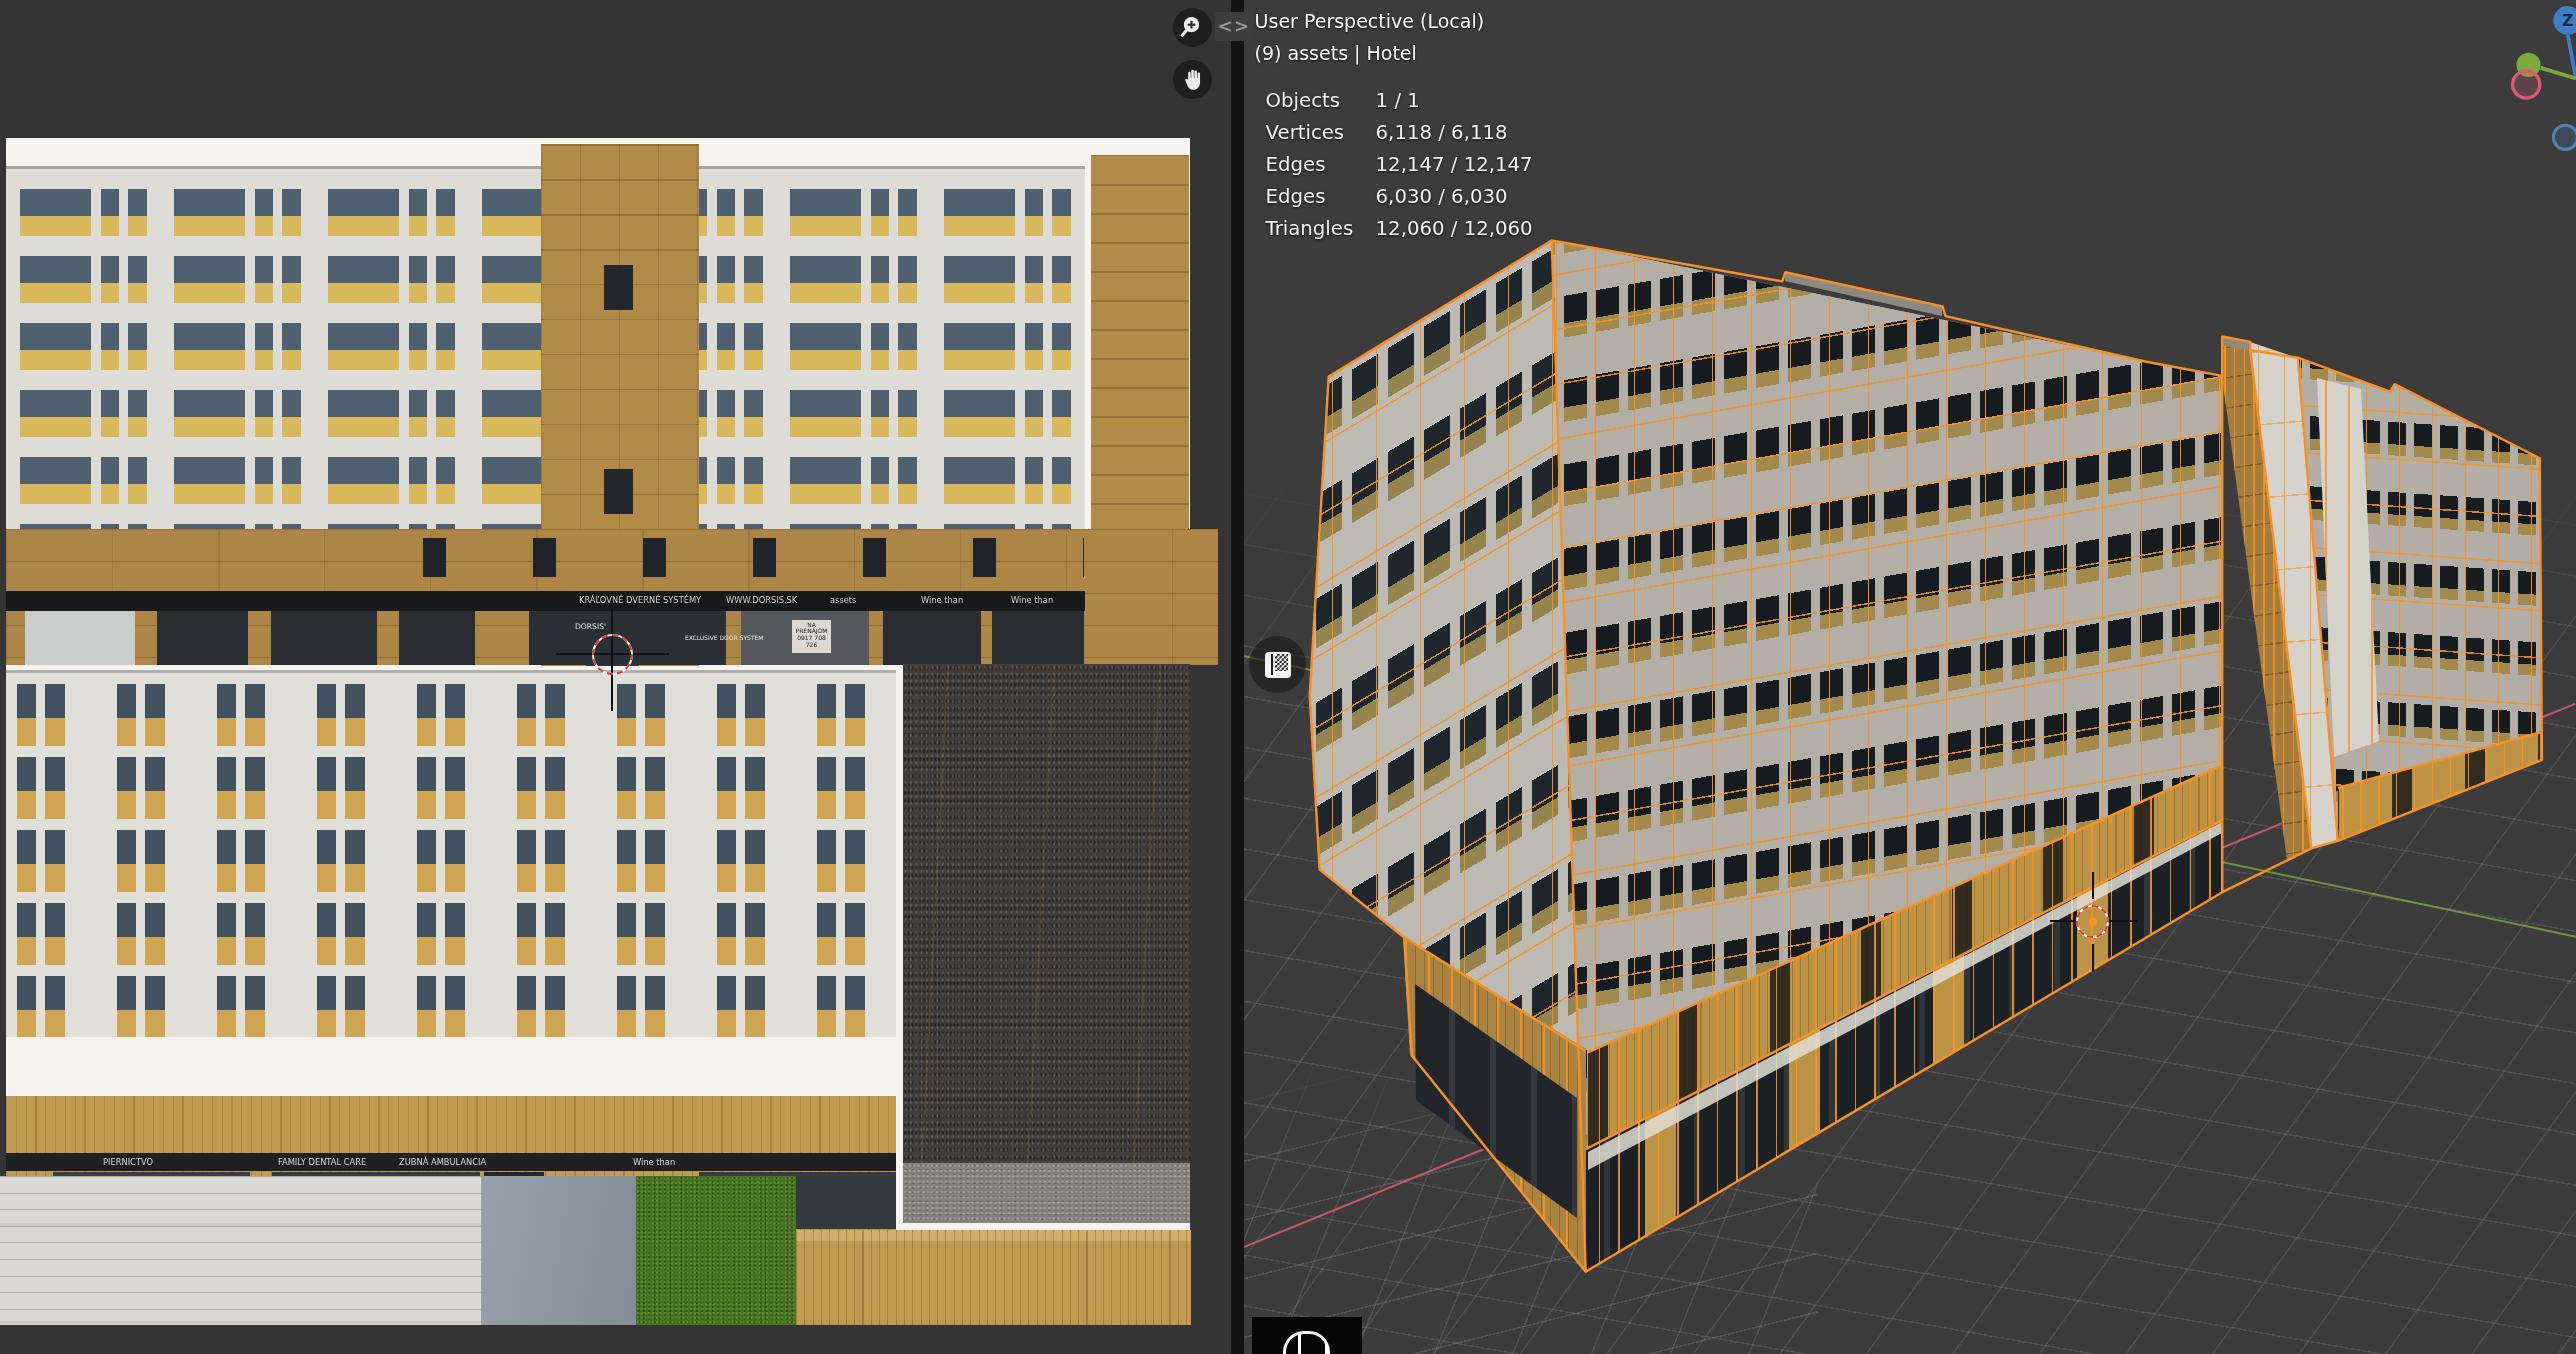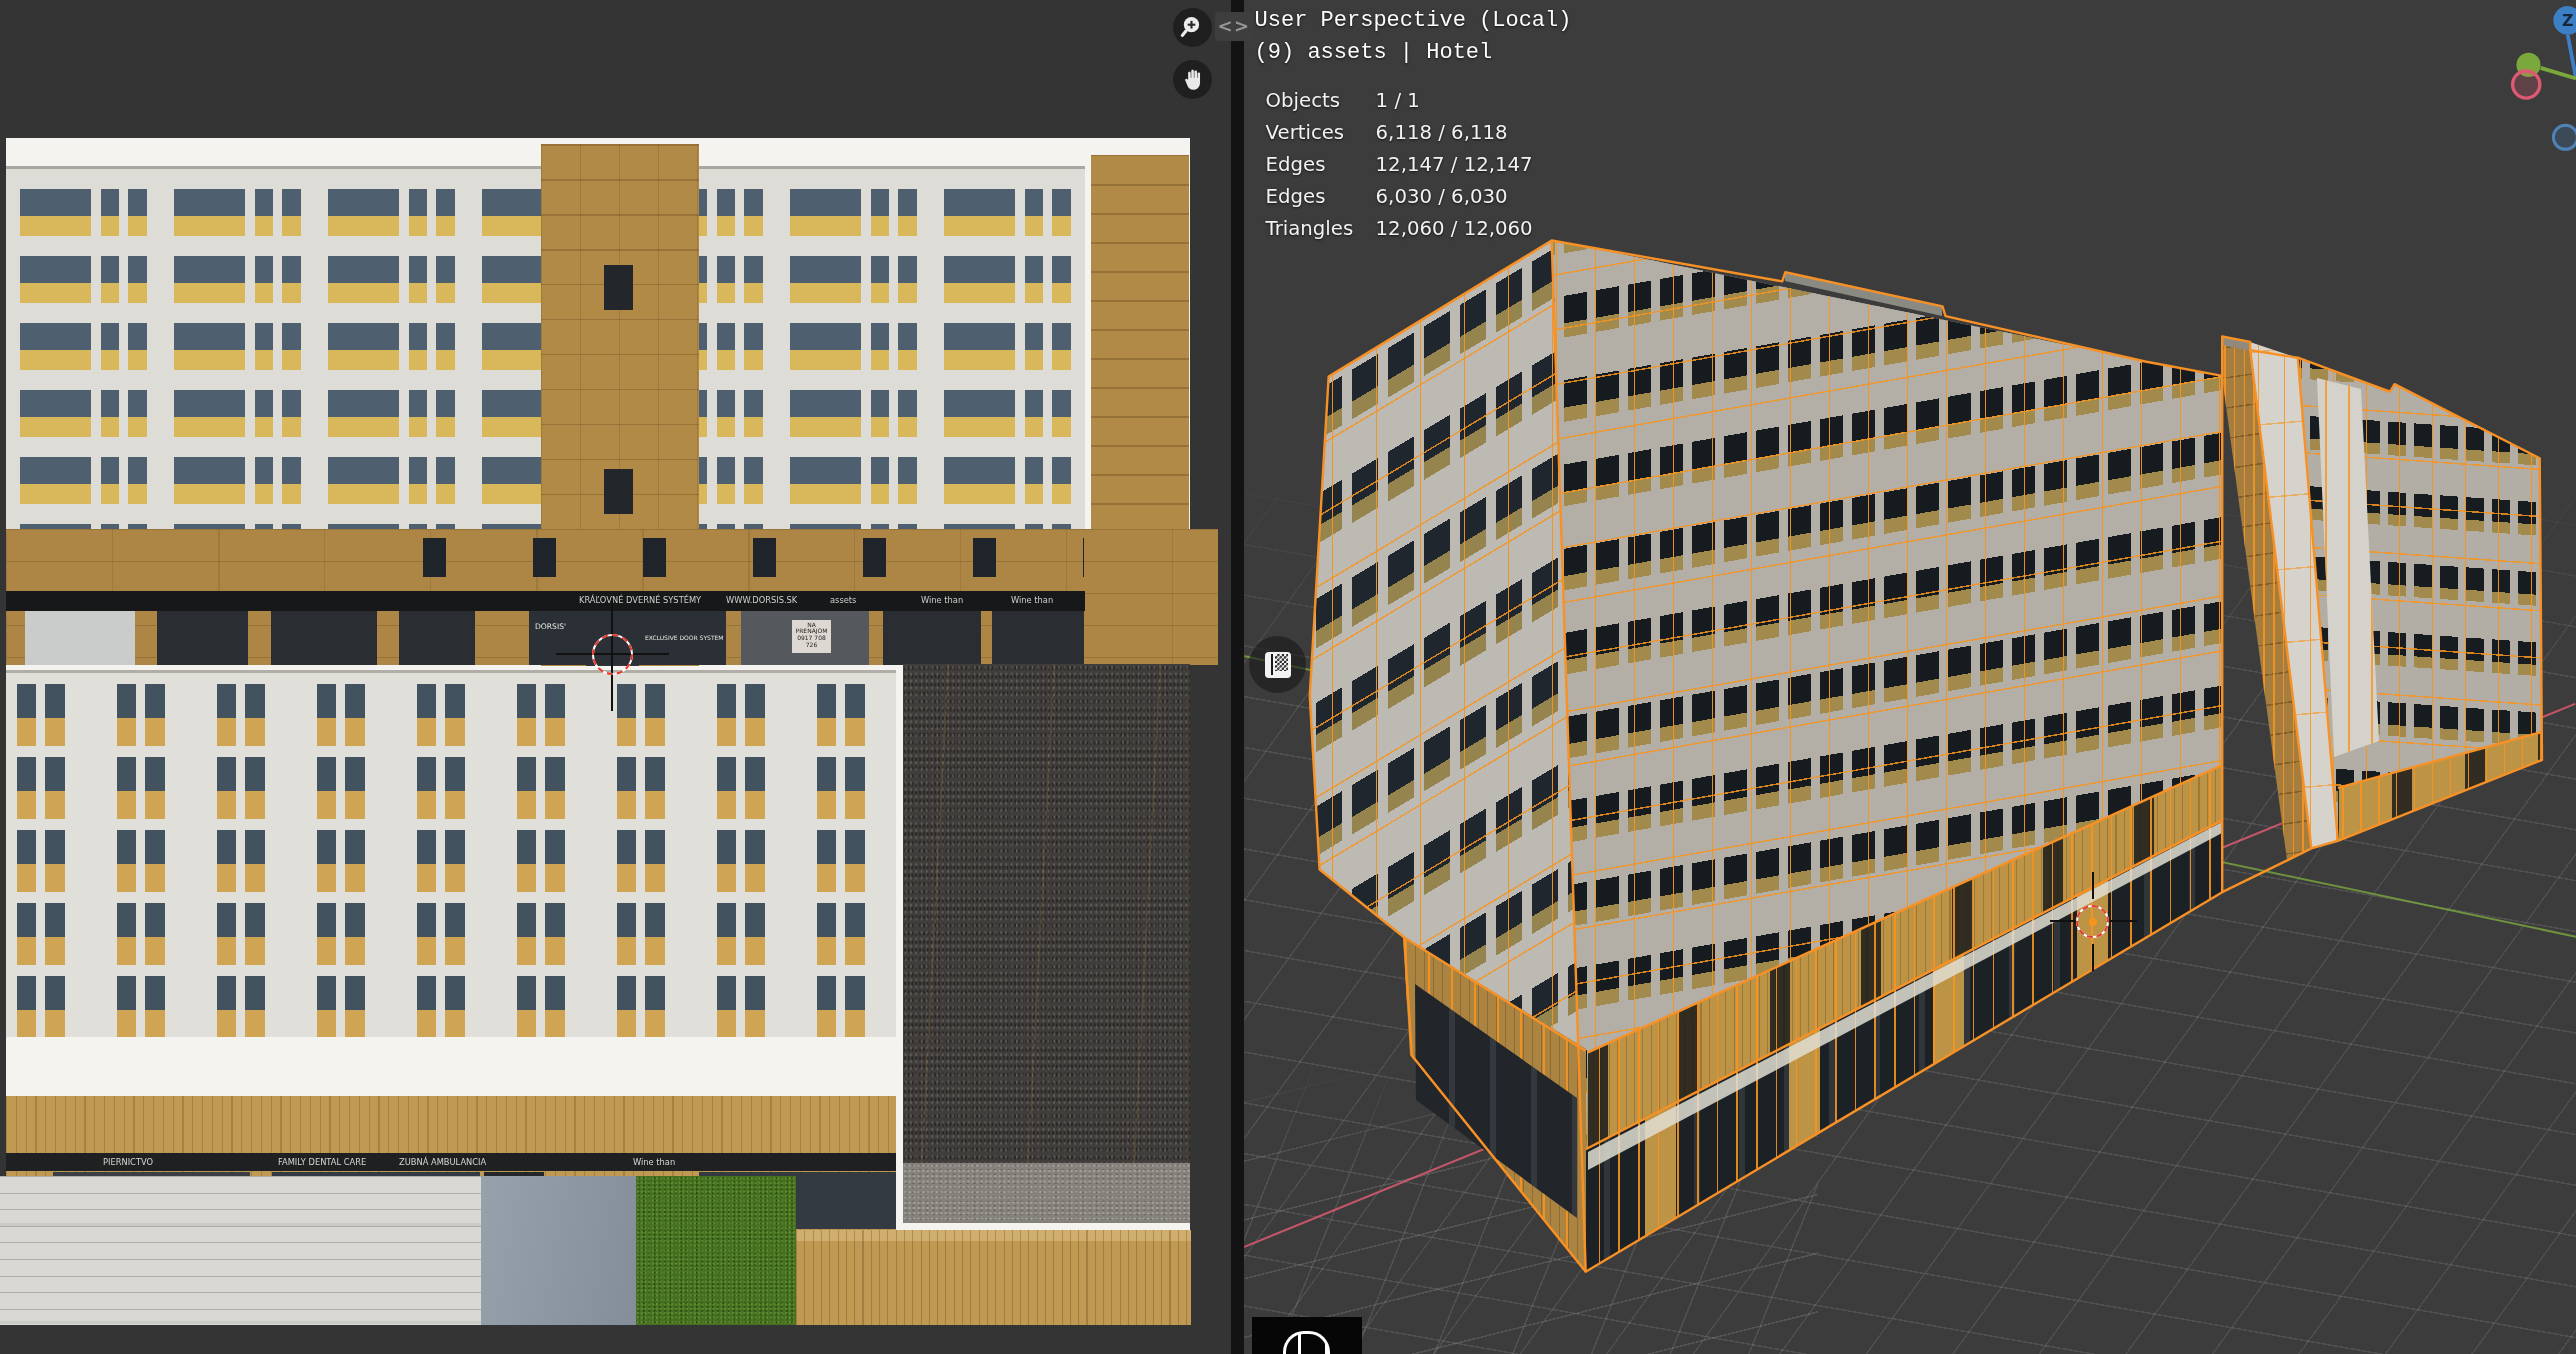--- a/index.html
+++ b/index.html
@@ -34,21 +34,21 @@
       repeating-linear-gradient(90deg,rgba(70,45,12,.14) 0 1.5px,rgba(0,0,0,0) 1.5px 106px);}
   .mezz-a{position:absolute;left:417px;top:9px;width:661px;height:39px;
     background-image:repeating-linear-gradient(90deg,#1f242a 0 23px,rgba(0,0,0,0) 23px 110px);}
   .signband-a{position:absolute;left:0;top:62px;width:1079px;height:19.7px;background:#17181a;color:#cfcfcb;
     font-size:8.3px;line-height:19.7px;white-space:nowrap;}
   .signband-a span{position:absolute;top:0;}
   .shops-a{position:absolute;left:0;top:82px;width:1079px;height:54px;}
   .shop{position:absolute;top:0;height:54px;background:#2a2e33;}
   .shop.light{background:#c9ccca;}
   .shop.gray{background:#55595e;}
-  .glass-label{position:absolute;color:#e8e8e4;font-size:7.6px;}
+  .glass-label{position:absolute;color:#e8e8e4;font-size:7.6px;margin-left:40px;}
   .paper{position:absolute;background:#ddd9d2;color:#1c1c1c;font-size:6px;line-height:6.8px;padding:1.5px;text-align:center;}
 
   
   .facade-b{position:absolute;left:6px;top:670px;width:890px;height:367px;background-color:#e0dfda;
     background-image:
       repeating-linear-gradient(180deg,#e0dfda 0 10.6px,rgba(0,0,0,0) 10.6px 73px),
       repeating-linear-gradient(90deg,#e0dfda 0 10.6px,rgba(0,0,0,0) 10.6px 30px,#e0dfda 30px 39px,rgba(0,0,0,0) 39px 59px,#e0dfda 59px 100px),
       repeating-linear-gradient(180deg,rgba(0,0,0,0) 0 10.6px,#42525f 10.6px 45px,#cfa453 45px 73px);
     border-top:3px solid #b0aea7;}
   .ground-b{position:absolute;left:6px;top:1096px;width:890px;height:151px;background-color:#c09a52;
@@ -190,22 +190,22 @@
     clip-path:polygon(1094px 788px,1298px 732px,1298px 760px,1094px 841px);}
 
   .roofbit1{background:#8b8a82;clip-path:polygon(541px 272px,698px 306px,698px 316px,541px 281px);}
   .roofbit2{background:#90897c;clip-path:polygon(978px 336px,1006px 342px,1006px 351px,978px 345px);}
 
   .outline-svg{position:absolute;left:0;top:0;pointer-events:none;}
 
   
   .gizmo{position:absolute;right:0;top:0;z-index:30;}
   
-  .vp-head{position:absolute;left:10.6px;top:4.5px;color:#fdfdfd;font-size:22px;line-height:32px;
-    text-shadow:0 0.8px 2.3px rgba(0,0,0,.7);z-index:30;white-space:nowrap;font-family:Liberation Mono, monospace;}
+  .vp-head{position:absolute;left:10.6px;top:4.5px;color:#fdfdfd;font-size:19px;line-height:32px;
+    text-shadow:0 0.8px 2.3px rgba(0,0,0,.7);z-index:30;white-space:nowrap;}
   .vp-stats{position:absolute;left:10.6px;top:85px;color:#f2f2f2;font-size:19.7px;line-height:32px;
     text-shadow:0 0.8px 2.3px rgba(0,0,0,.7);z-index:30;}
   .vp-stats .row{display:flex;}
   .vp-stats .lbl{width:110px;margin-left:11px;}
   
   .tool-btn{position:absolute;left:4.5px;top:636px;width:57px;height:57px;border-radius:50%;
     background:rgba(26,26,26,.62);z-index:25;}
   .tool-ic{position:absolute;left:16px;top:16px;width:26px;height:26px;background:#f2f2f2;border-radius:3.8px;}
   .tool-ic .bar{position:absolute;left:2.3px;top:2.3px;width:6px;height:21px;background:#f2f2f2;border-right:2.3px solid #1a1a1a;}
   .tool-ic .check{position:absolute;left:10.6px;top:2.3px;width:13px;height:16.6px;

